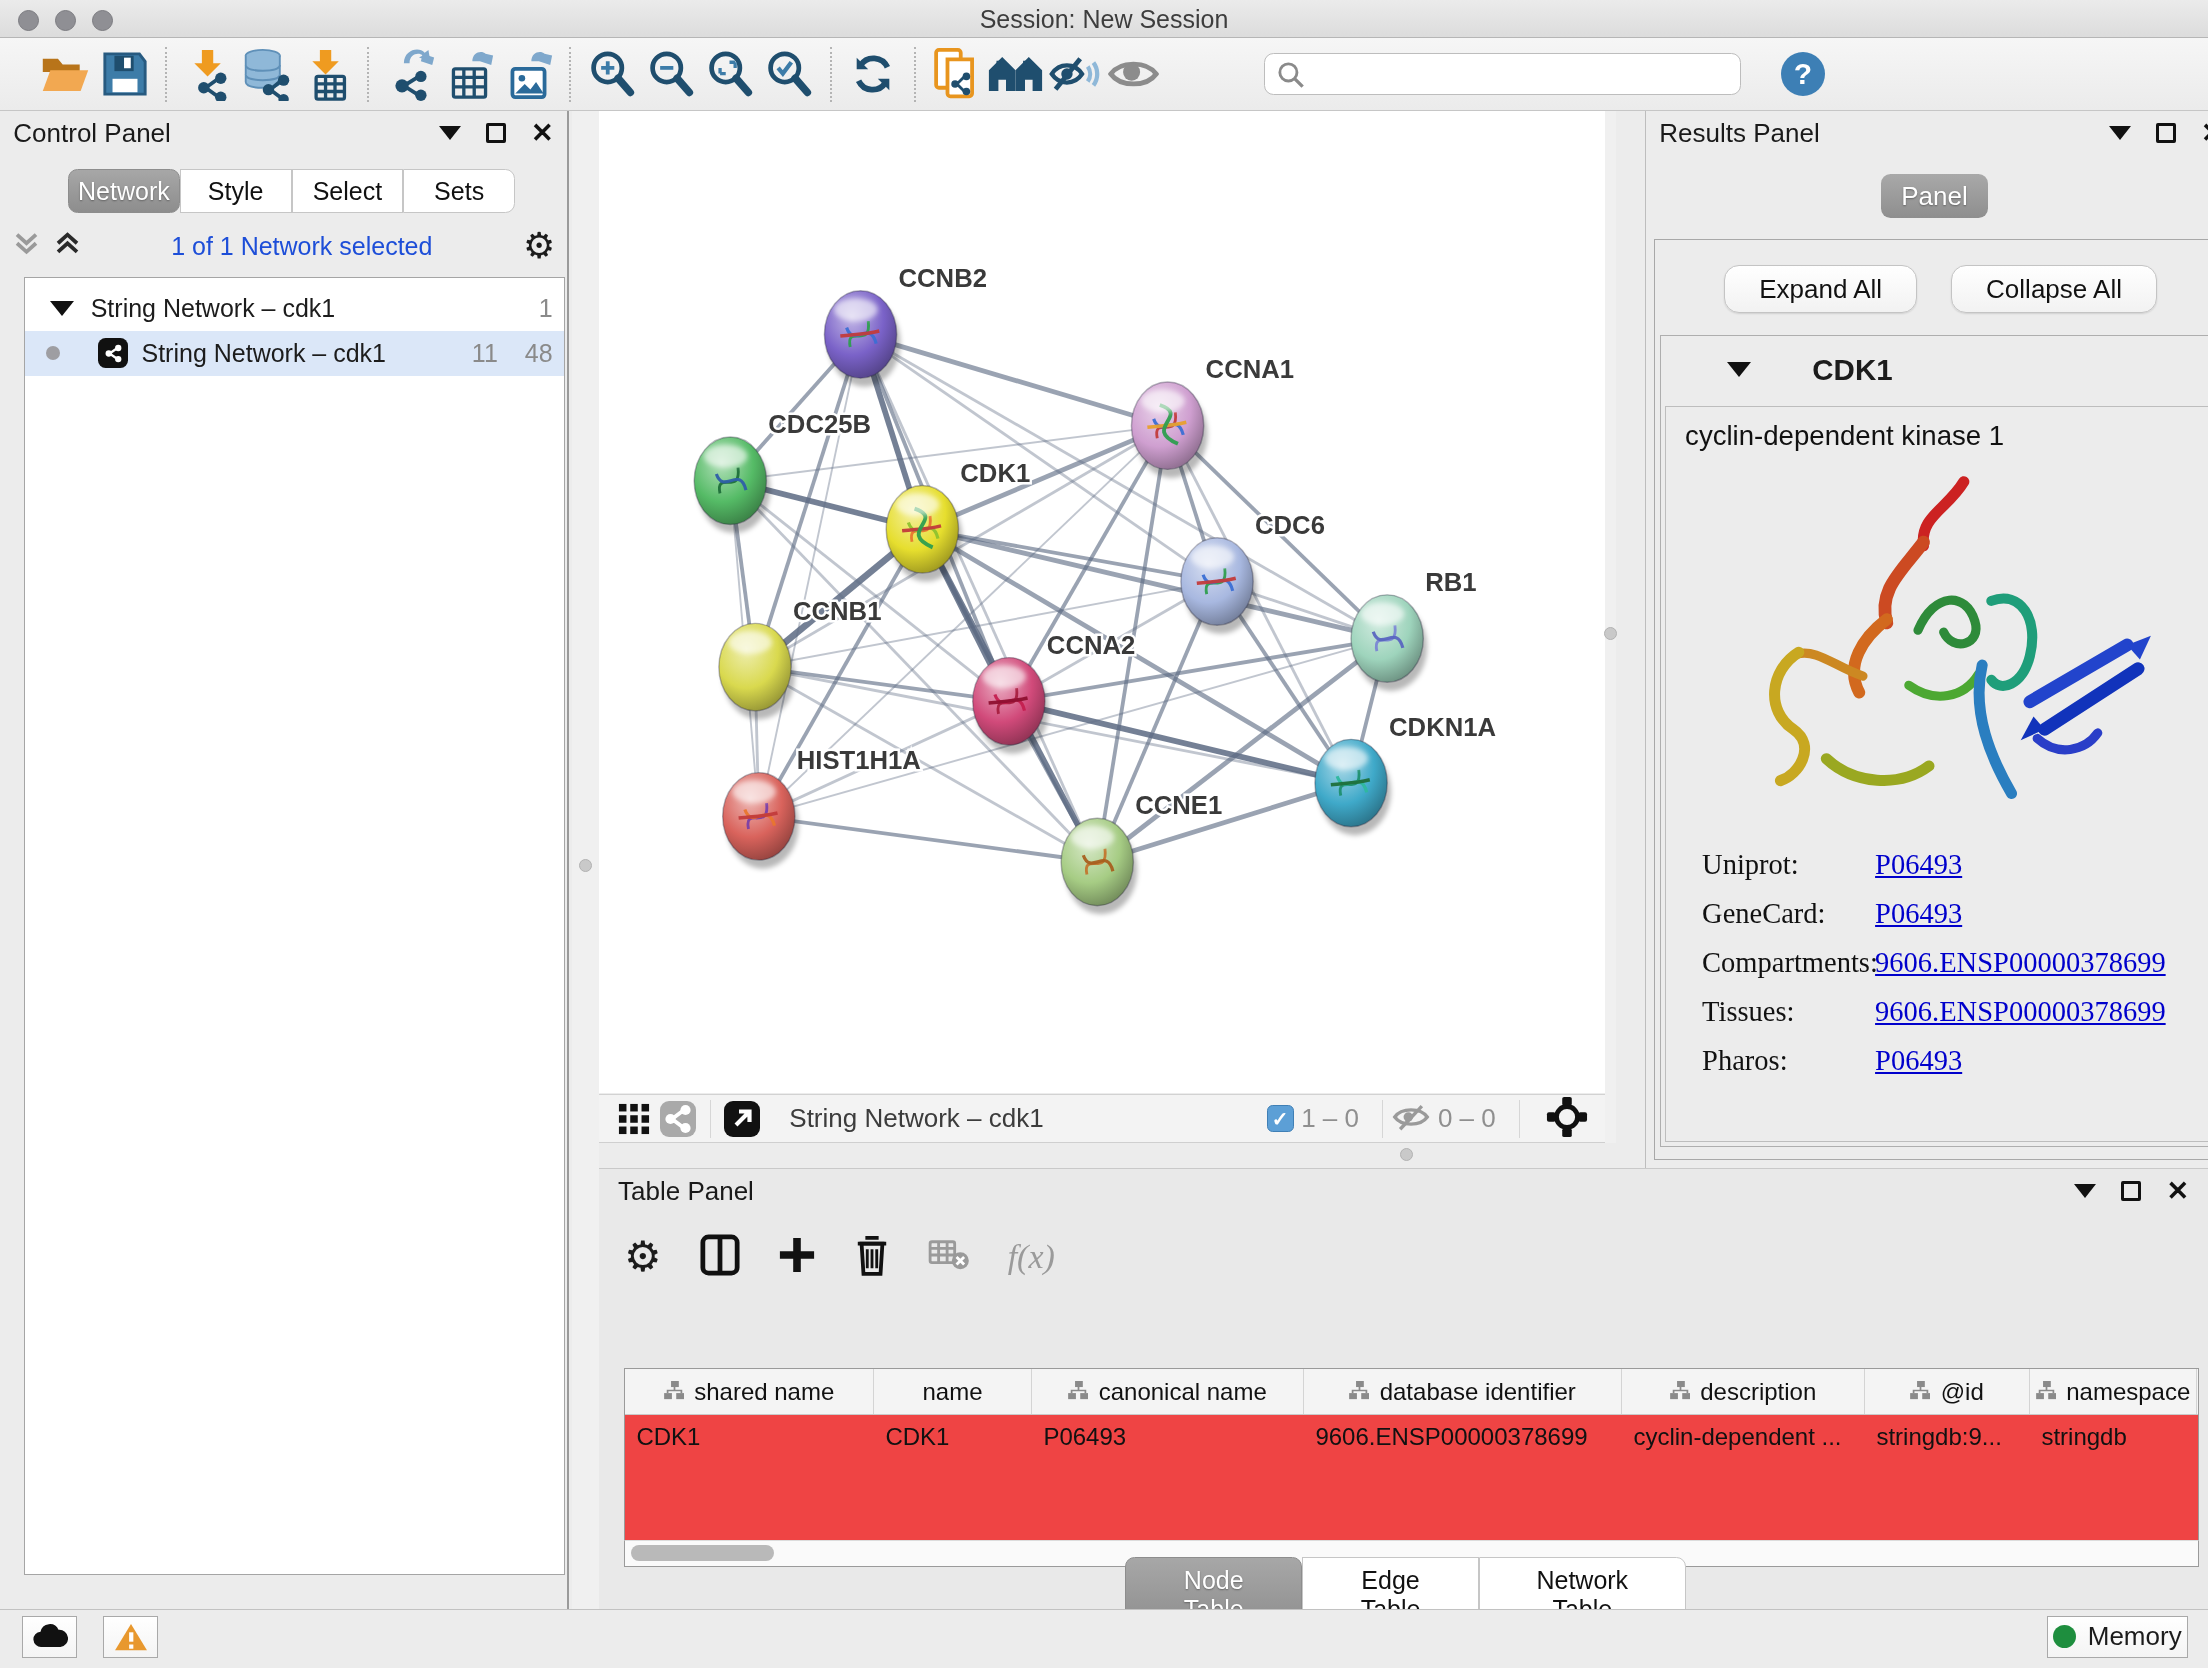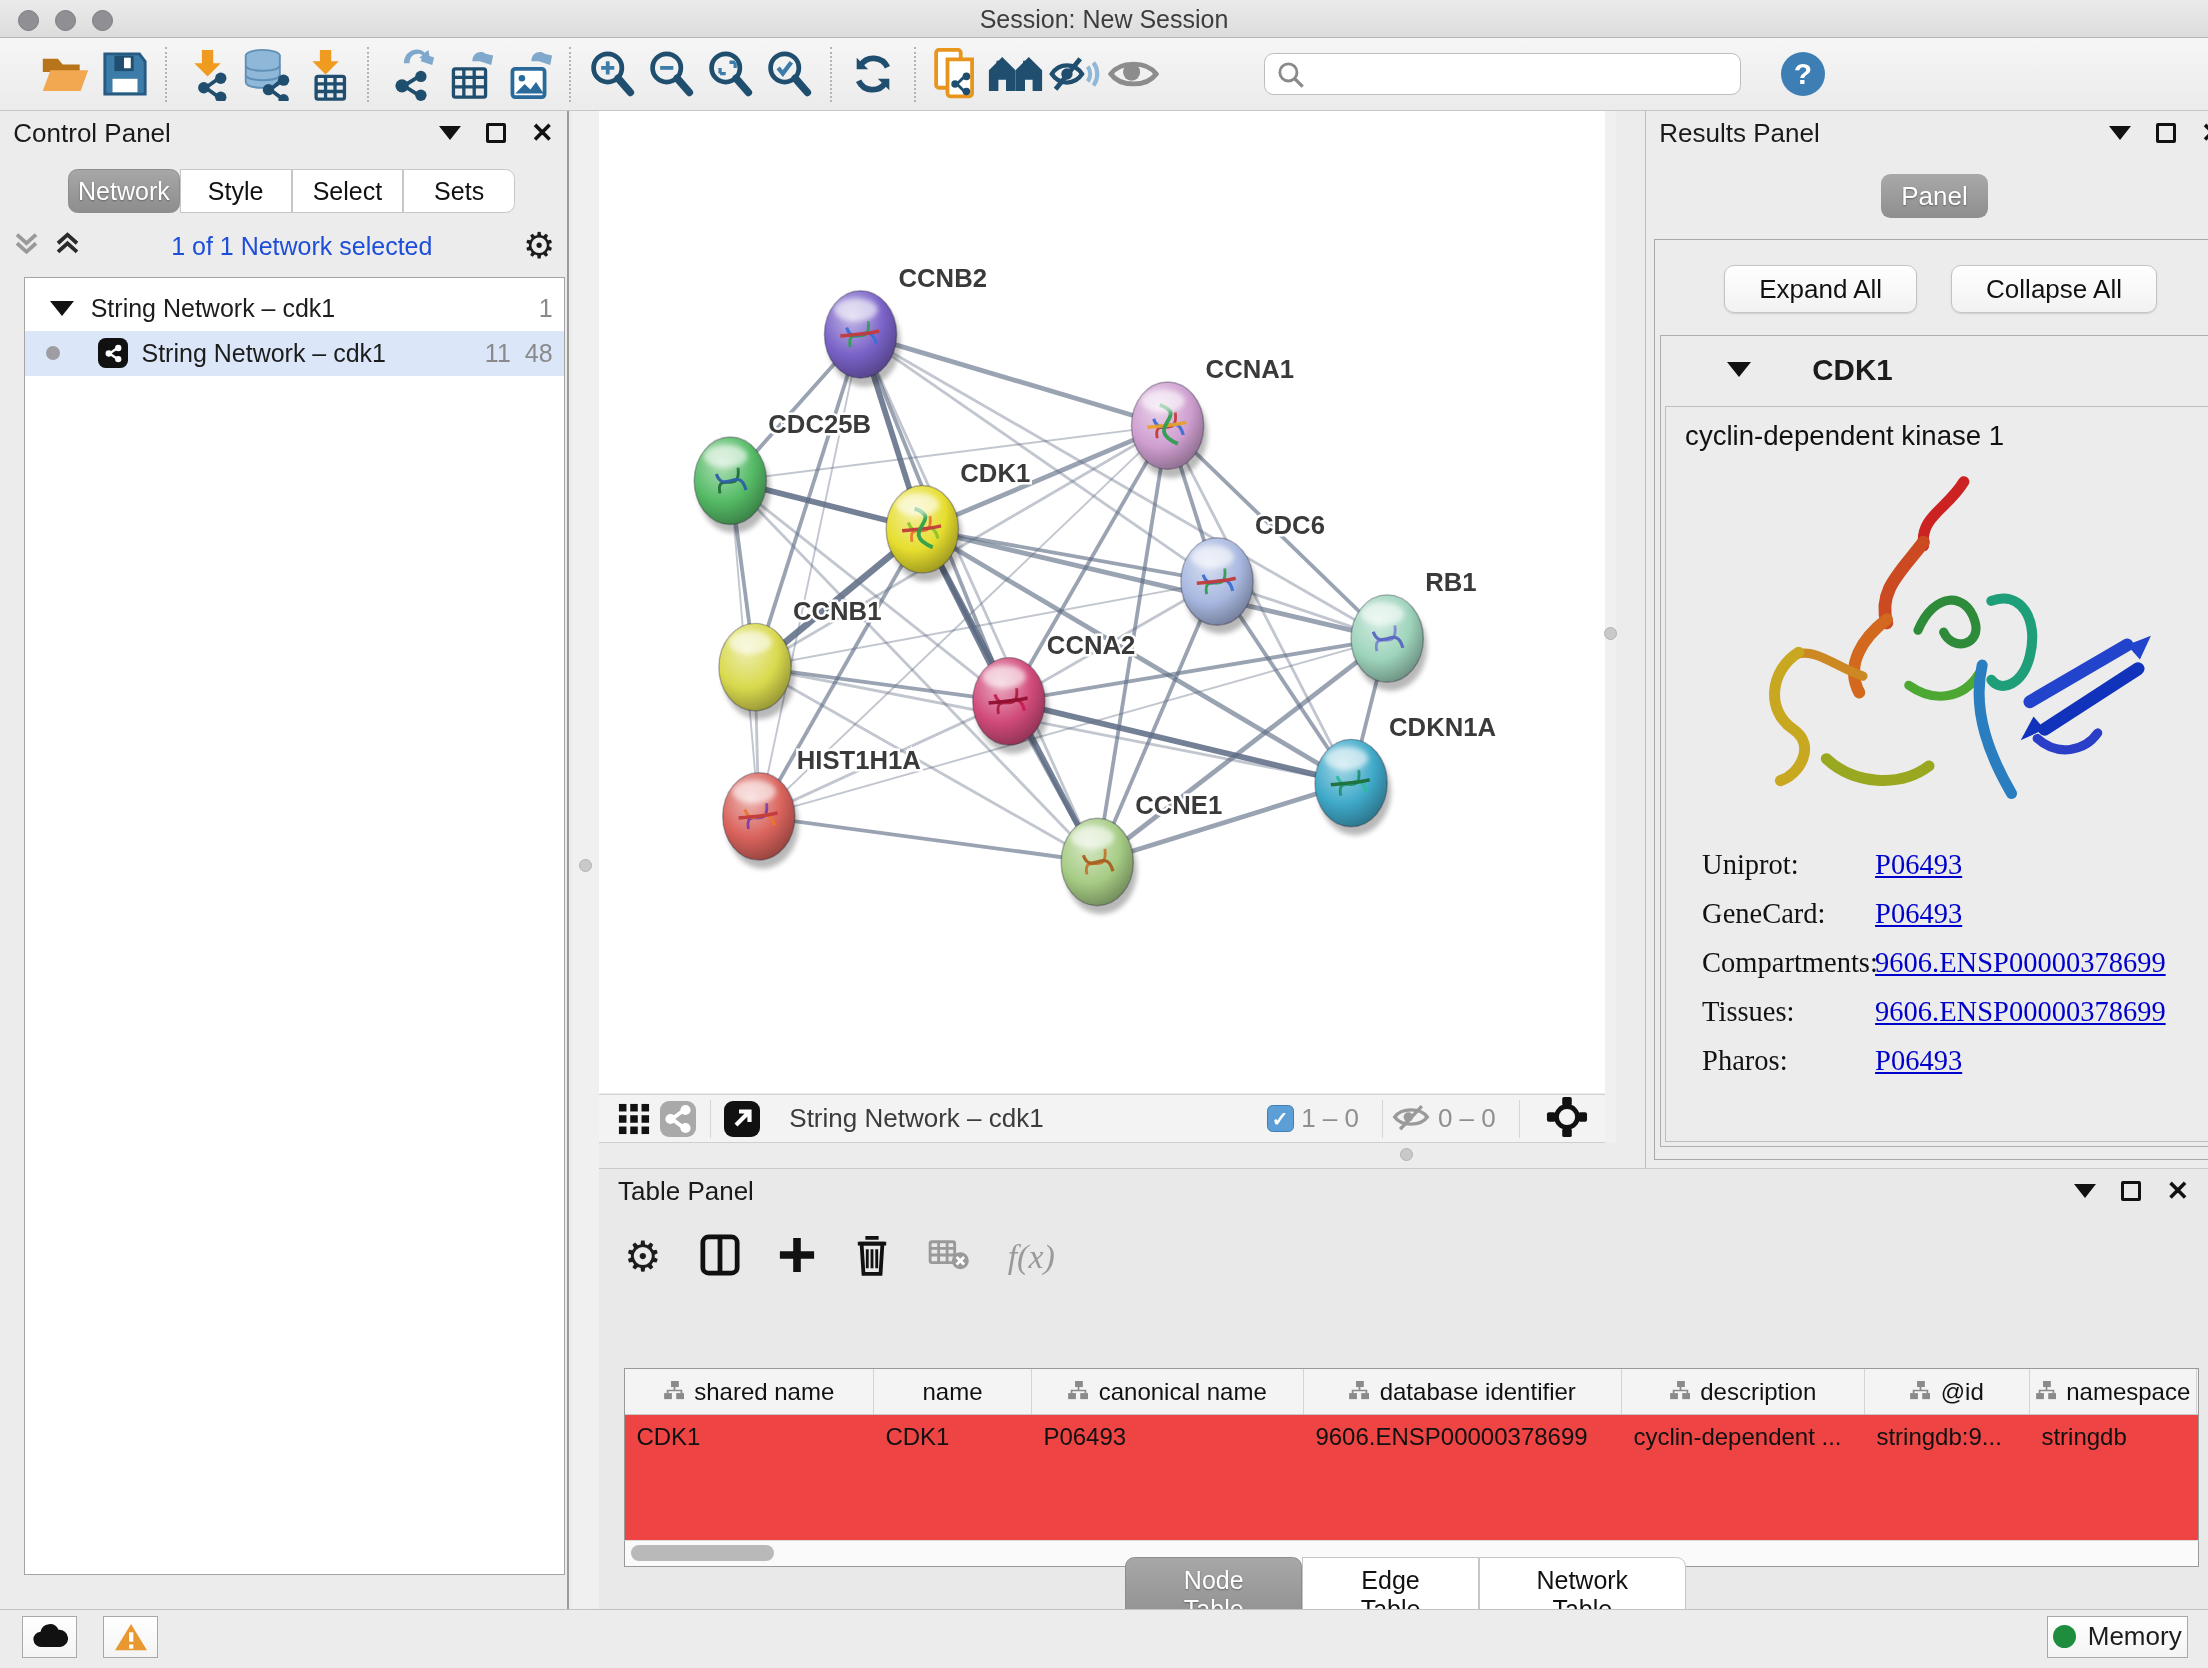--- a/index.html
+++ b/index.html
@@ -87,21 +87,21 @@
   .checkbox { width:27px; height:27px; border-radius:5.7px; background:#5c9fd6; border:1px solid #3f7fb5;
     color:#fff; font-size:20px; font-weight:bold; display:flex; align-items:center; justify-content:center; }
 
   
   #rp-tab { position:absolute; left:235px; top:63px; width:107px; padding:6.7px 0; text-align:center;
     font-size:26px; color:#fff; background:linear-gradient(#a9a9a9,#8e8e8e); border-radius:9.5px;
     text-shadow:0 1px 1.9px rgba(0,0,0,.35); }
   #rp-outer { position:absolute; left:7.6px; top:128px; width:574px; height:921px;
     border:1.9px solid #a8a8a8; background:#ececec; }
   .rp-btn { font-size:26px; background:linear-gradient(#ffffff,#f2f2f2); border:1px solid #c4c4c4;
-    border-radius:10px; padding:7.6px 34px; color:#111; box-shadow:0 1px 1.9px rgba(0,0,0,.12); }
+    border-radius:15px; padding:7.6px 34px; color:#111; box-shadow:0 1px 1.9px rgba(0,0,0,.12); }
   #rp-section { position:absolute; left:5.7px; top:95px; width:559px; height:812px;
     border:1.9px solid #aeaeae; }
   #rp-sec-head { display:flex; align-items:center; height:67px; padding:0 17px; }
   #rp-sec-gene { font-size:29.5px; font-weight:bold; margin-left:61px; }
   #rp-content { position:absolute; left:3.8px; top:70px; right:3.8px; bottom:3.8px; border:1px solid #bdbdbd; padding:13.3px 19px; }
   #rp-desc { font-size:27.6px; color:#111; }
   #crosslinks { font-family:"Liberation Serif", serif; margin-top:9.5px; }
   #crosslinks-title { font-size:29.5px; font-weight:bold; }
   .cl-row { display:flex; font-size:28.5px; margin-top:17px; }
   .cl-label { width:190px; padding-left:17px; color:#111; }
@@ -356,21 +356,21 @@
             <g fill="#fff">
               <circle cx="18" cy="5" r="4"></circle>
               <circle cx="6" cy="12" r="4"></circle>
               <circle cx="18" cy="19" r="4"></circle>
               <path d="M17 5 L7 12 L17 19" stroke="#fff" stroke-width="3" fill="none"></path>
             </g>
           </svg>
       </span>
       <span style="margin-left:13.3px">String Network – cdk1</span>
       <span class="count" style="margin-left:auto">11</span>
-      <span class="count" style="margin-left:14px">48</span>
+      <span class="count" style="margin-left:27px">48</span>
     </div>
   </div>
 </div>
 <div id="left-splitter" class="abs">
   <div class="grip-dot" style="position:absolute; left:6.7px; top:748px;"></div>
 </div>
 
 <div id="network-canvas" class="abs">
   <svg id="network-svg" width="1006" height="982" viewBox="0 0 1058 1033">
       <defs>

